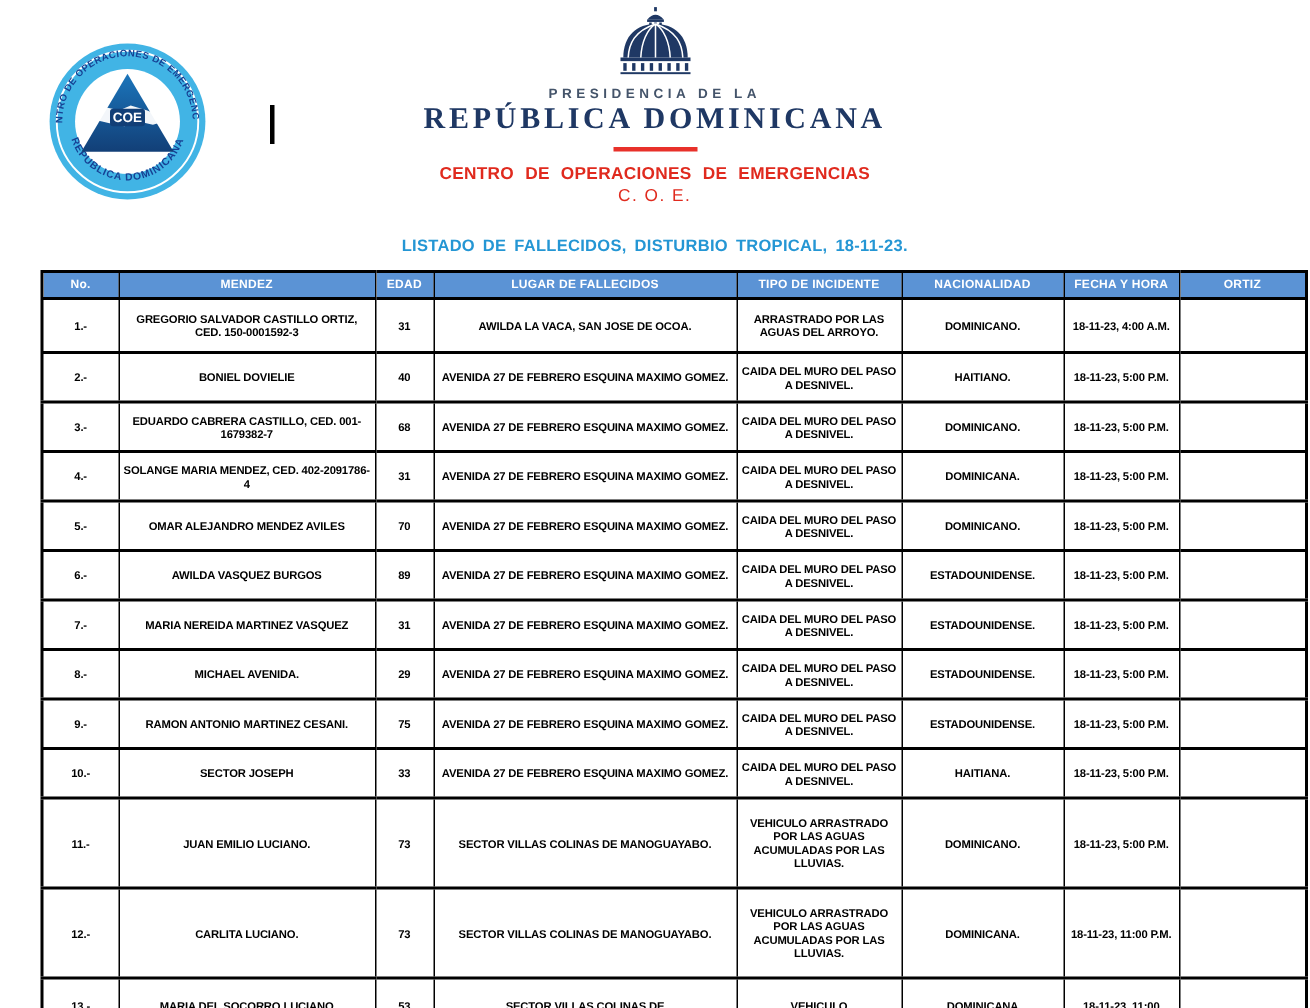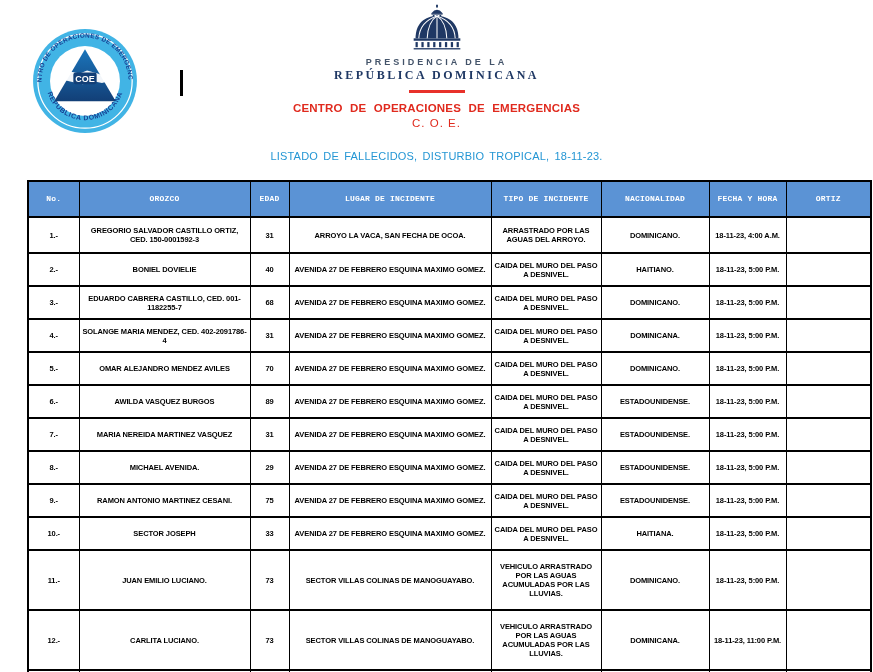--- a/index.html
+++ b/index.html
@@ -10,43 +10,43 @@
   
   .coe-logo{position:absolute;left:32px;top:28px;width:106px;height:106px;}
   .text-cursor{position:absolute;left:180px;top:70px;width:3px;height:26px;background:#000;}
   .center-head{position:absolute;left:0;right:0;top:4px;text-align:center;}
   .dome{display:block;margin:0 auto;}
   .presidencia{
     margin-top:3px;font-size:9px;font-weight:bold;letter-spacing:3px;
     color:#44546A;
   }
   .republica{
-    margin-top:1px;font-size:12px;font-weight:bold;letter-spacing:2.5px;
+    margin-top:1px;font-size:20px;font-weight:bold;letter-spacing:2.5px;
     color:#1F3864;font-family:"Liberation Serif",serif;
   }
   .red-rule{width:56px;height:3px;margin:7px auto 9px;background:#E8312A;}
   .org-name{font-size:11.5px;font-weight:bold;color:#E02A1E;word-spacing:4px;letter-spacing:.2px;}
   .org-abbr{margin-top:3px;font-size:11.5px;font-weight:normal;color:#E02A1E;letter-spacing:1px;}
   .doc-title{
-    margin-top:21px;font-size:11px;font-weight:normal;color:#2496D4;
+    margin-top:21px;font-size:11px;font-weight:bold;color:#2496D4;
     word-spacing:2px;letter-spacing:.2px;
   }
   
   table.list{
     position:absolute;left:27px;top:180px;width:843px;
     border-collapse:collapse;table-layout:fixed;
     border:2px solid #000;
   }
   table.list th, table.list td{
     border-left:1px solid #000;border-right:1px solid #000;
     border-top:2px solid #000;border-bottom:2px solid #000;
     text-align:center;vertical-align:middle;
     overflow:hidden;padding:0 2px;
   }
-  table.list thead tr{height:36px;font-family:Liberation Mono, monospace;}
+  table.list thead tr{height:18px;}
   table.list th{
     background:#5B93D5;color:#fff;font-size:8px;font-weight:bold;
     line-height:1.15;letter-spacing:.2px;
   }
   table.list td{
     font-size:7.5px;font-weight:bold;color:#000;line-height:1.2;
     letter-spacing:-.1px;
   }
   table.list tbody tr{height:33px;}
   table.list tbody tr:first-child{height:36px;}
@@ -132,53 +132,53 @@
         <col style="width:39px">
       <col style="width:202px">
         <col style="width:110px">
         <col style="width:108px">
       <col style="width:77px">
         <col style="width:85px">
     </colgroup>
     <thead>
       <tr>
         <th>No.</th>
-        <th>OROZCO</th>
+        <th>MENDEZ</th>
         <th>EDAD</th>
-        <th>LUGAR DE INCIDENTE</th>
+        <th>LUGAR DE FALLECIDOS</th>
         <th>TIPO DE INCIDENTE</th>
         <th>NACIONALIDAD</th>
         <th>FECHA Y HORA</th>
         <th>ORTIZ</th>
       </tr>
     </thead>
     <tbody>
         <tr>
           <td>1.-</td>
           <td>GREGORIO SALVADOR CASTILLO ORTIZ, CED. 150-0001592-3</td>
           <td>31</td>
-          <td>ARROYO LA VACA, SAN FECHA DE OCOA.</td>
+          <td>AWILDA LA VACA, SAN JOSE DE OCOA.</td>
           <td>ARRASTRADO POR LAS AGUAS DEL ARROYO.</td>
           <td>DOMINICANO.</td>
           <td>18-11-23, 4:00 A.M.</td>
           <td></td>
         </tr>
         <tr>
           <td>2.-</td>
           <td>BONIEL DOVIELIE</td>
           <td>40</td>
           <td>AVENIDA 27 DE FEBRERO ESQUINA MAXIMO GOMEZ.</td>
           <td>CAIDA DEL MURO DEL PASO A DESNIVEL.</td>
           <td>HAITIANO.</td>
           <td>18-11-23, 5:00 P.M.</td>
           <td></td>
         </tr>
         <tr>
           <td>3.-</td>
-          <td>EDUARDO CABRERA CASTILLO, CED. 001-1182255-7</td>
+          <td>EDUARDO CABRERA CASTILLO, CED. 001-1679382-7</td>
           <td>68</td>
           <td>AVENIDA 27 DE FEBRERO ESQUINA MAXIMO GOMEZ.</td>
           <td>CAIDA DEL MURO DEL PASO A DESNIVEL.</td>
           <td>DOMINICANO.</td>
           <td>18-11-23, 5:00 P.M.</td>
           <td></td>
         </tr>
         <tr>
           <td>4.-</td>
           <td>SOLANGE MARIA MENDEZ, CED. 402-2091786-4</td>

